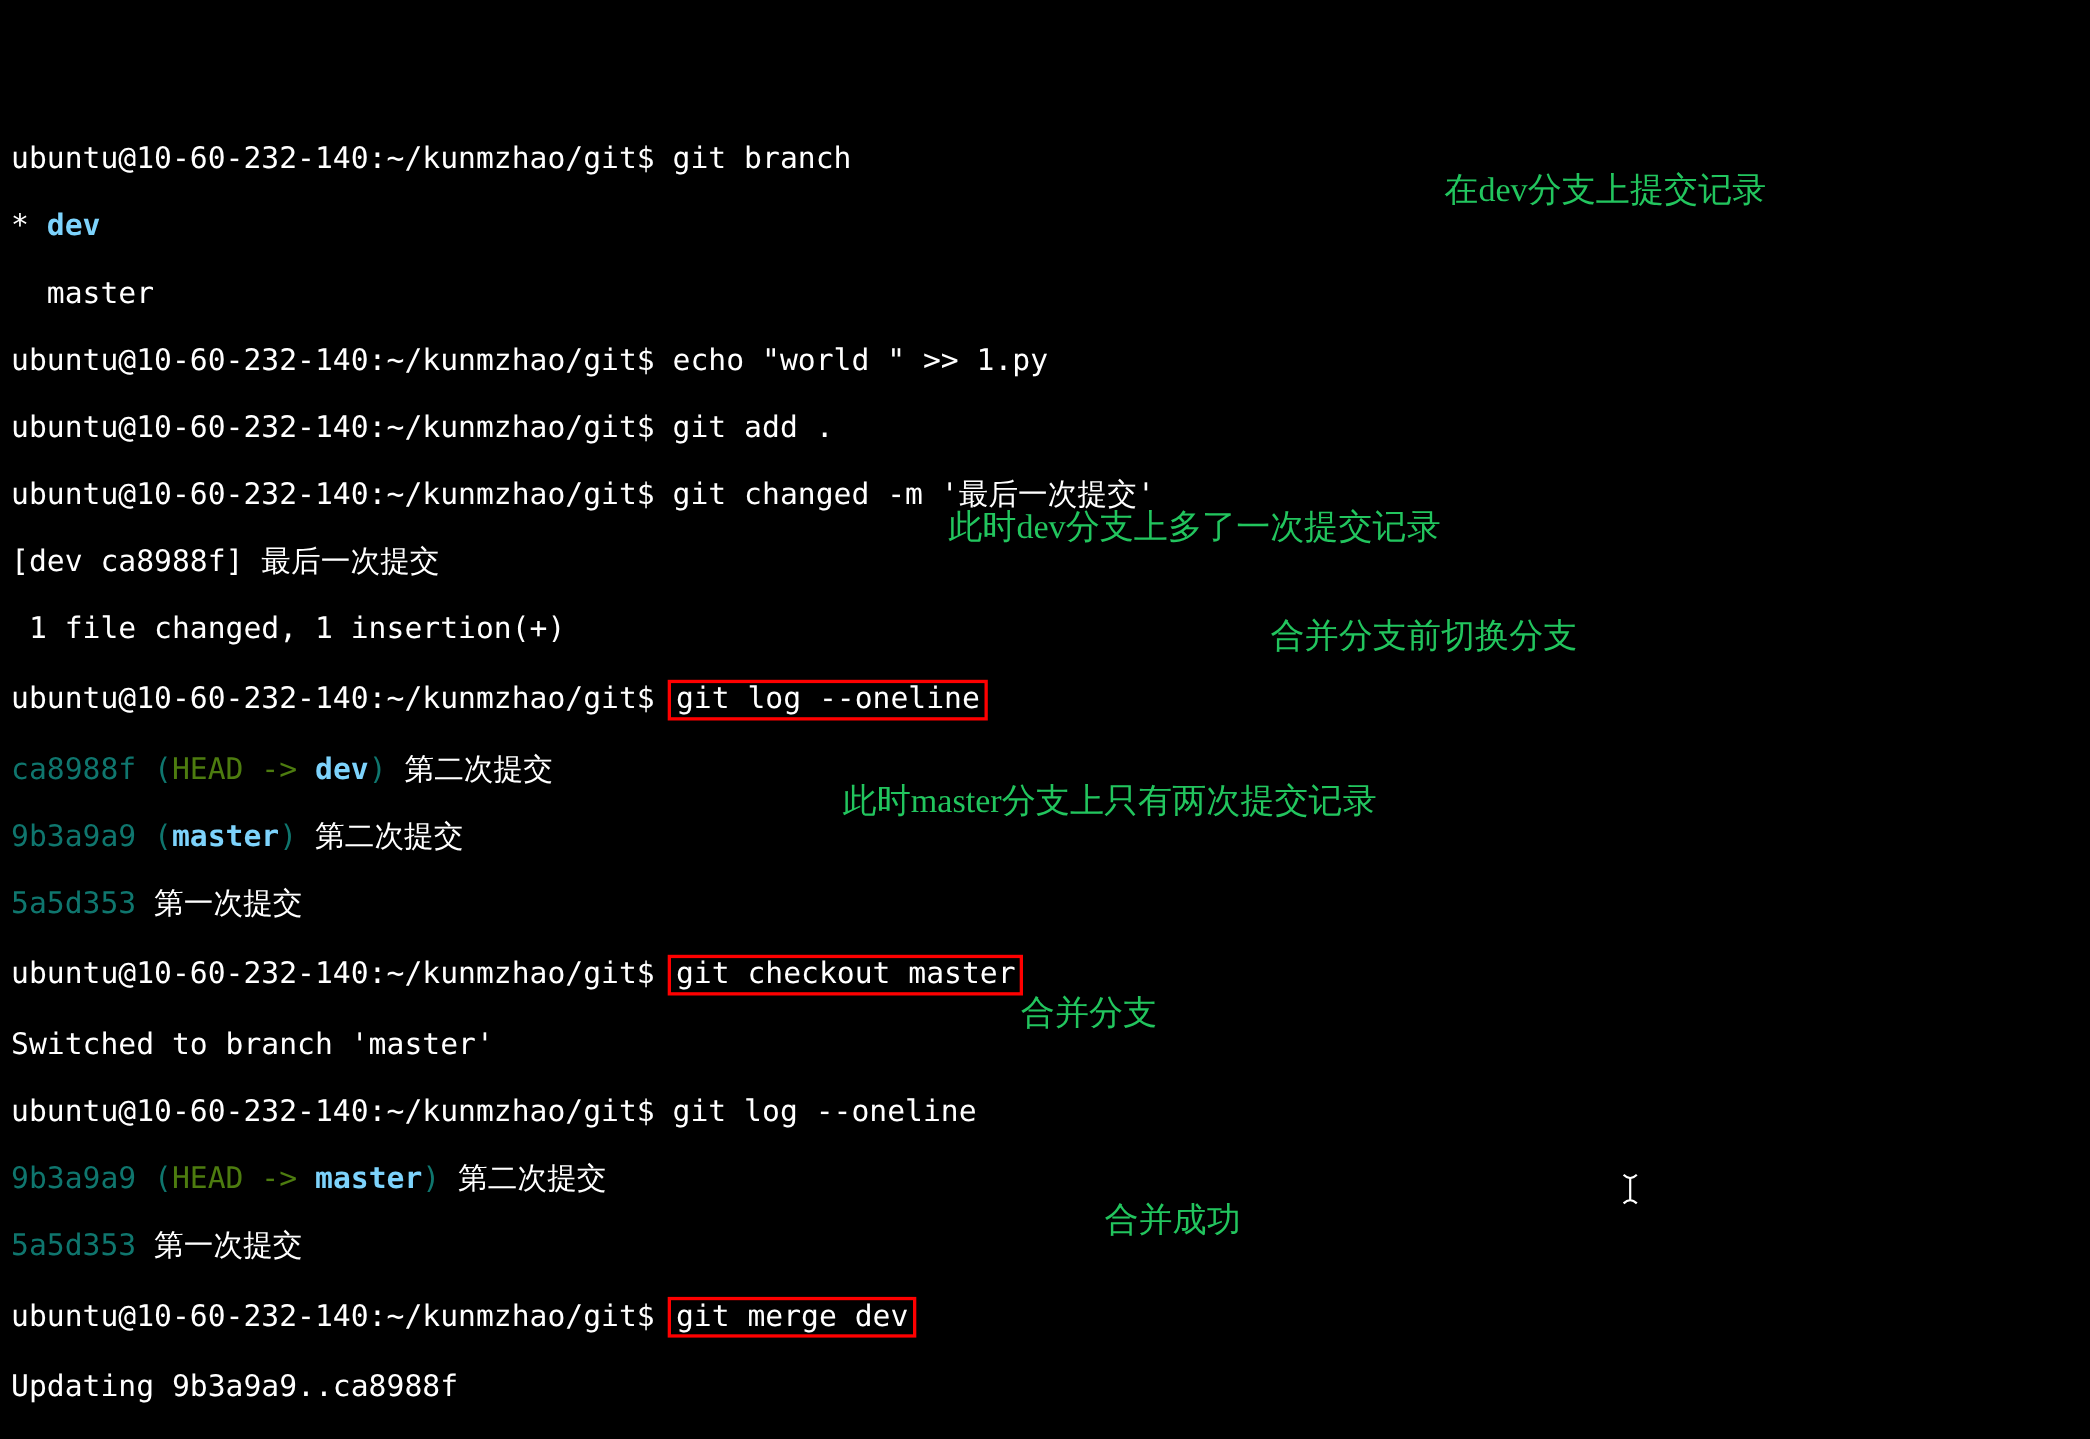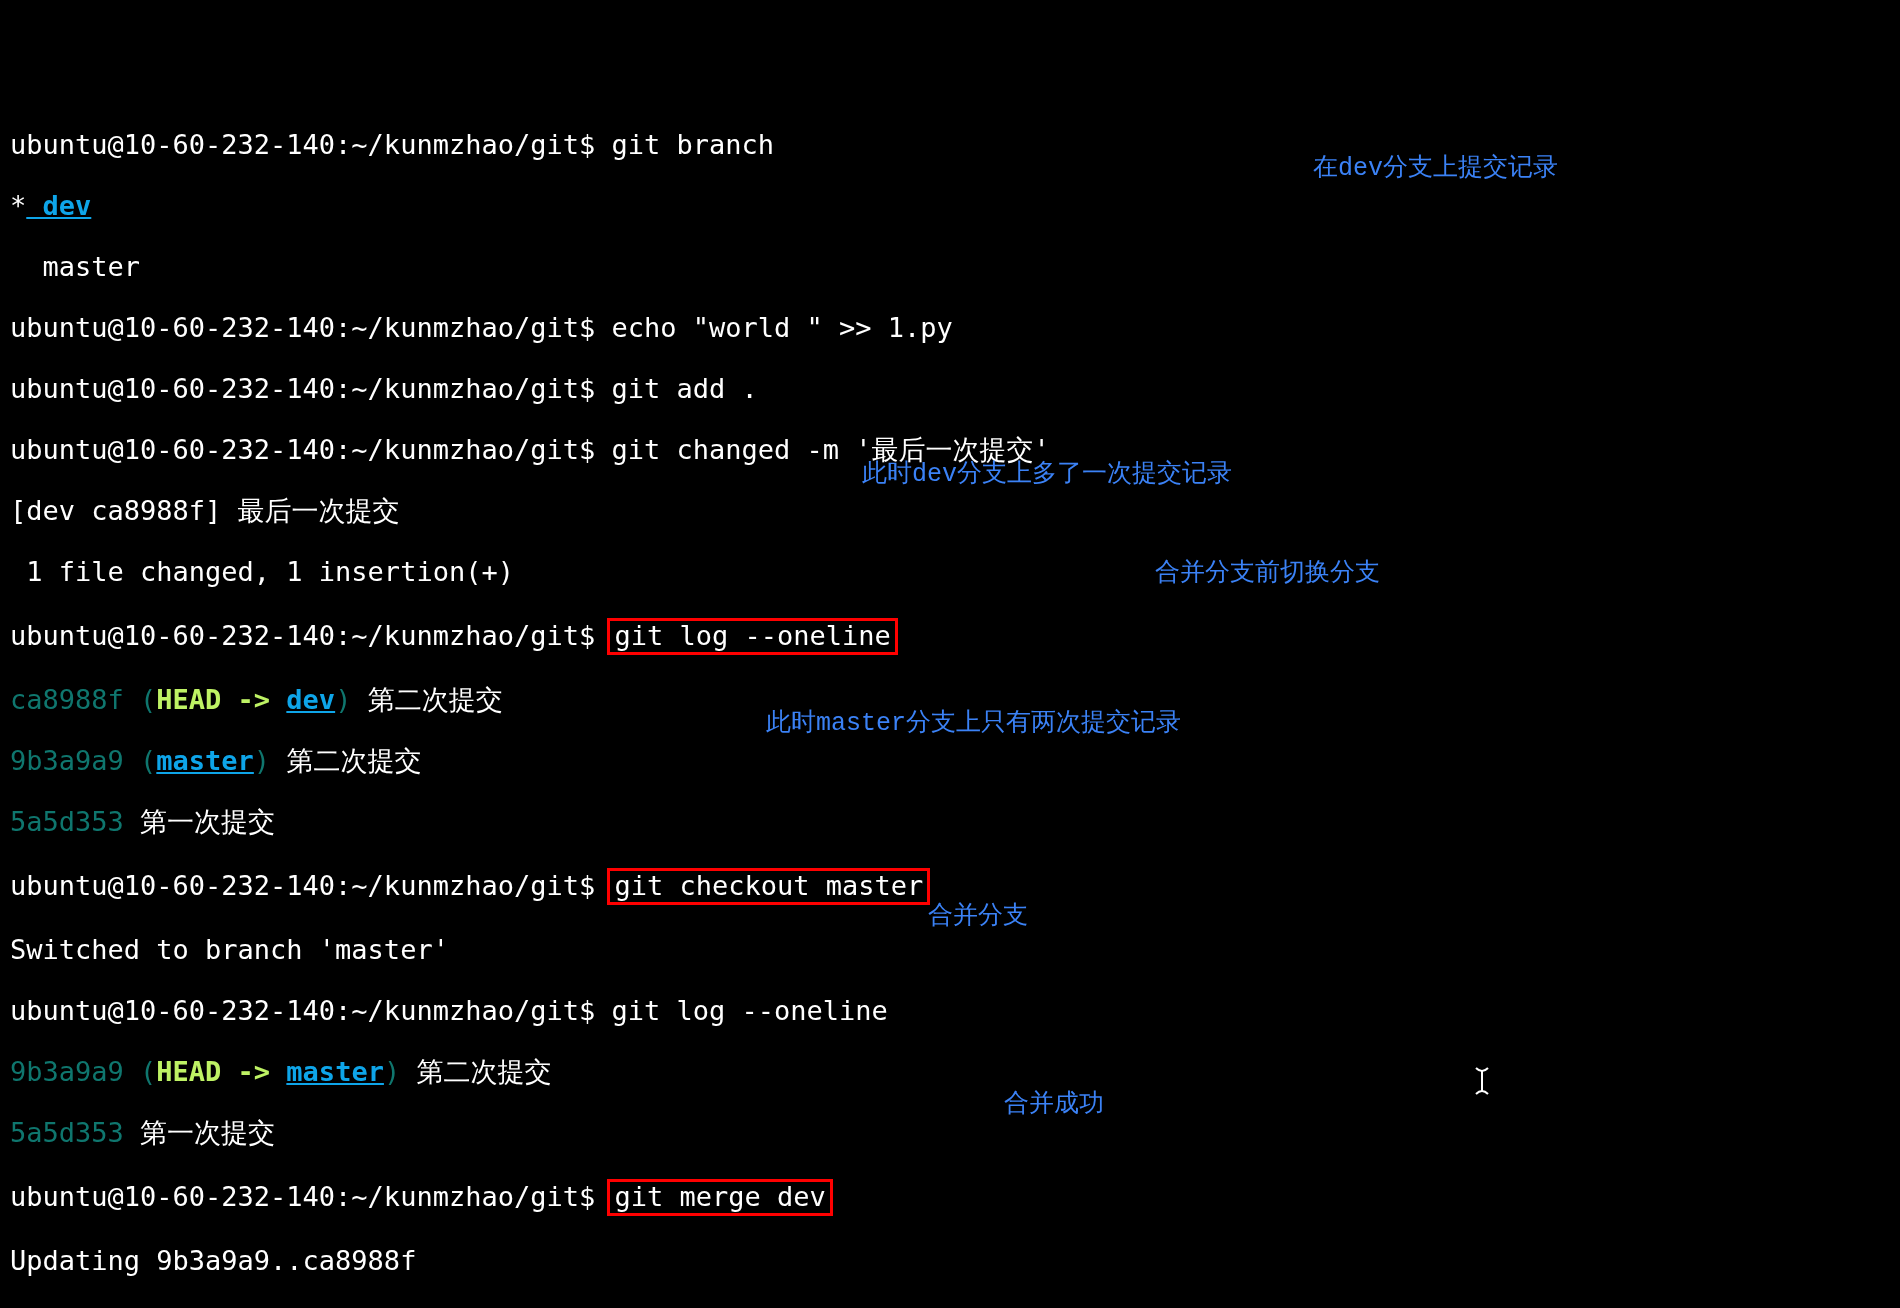--- a/index.html
+++ b/index.html
@@ -12,35 +12,35 @@
     line-height: 1.13;
     color: #fff;
     padding: 8px 10px;
     position: relative;
     white-space: pre;
     font-weight: 500;
   }
   .line { display: block; }
   .white { color: #ffffff; }
   .asterisk { color: #ffffff; }
-  .green { color: #0ea5e9; font-weight: bold; text-decoration: underline; }
+  .green { color: #7dd3fc; font-weight: bold; }
   .yellow { color: #0f766e; }
-  .cyan { color: #bef264; font-weight: bold; }
+  .cyan { color: #4d7c0f; font-weight: normal; }
   .box {
     border: 3px solid #ff0000;
     display: inline-block;
     padding: 0 4px;
     margin-left: -4px;
     line-height: 1.13;
   }
   .annot {
     position: absolute;
-    color: #3b82f6;
-    font-family: Liberation Mono, monospace;
-    font-size: 25px;
+    color: #22c55e;
+    font-family: Liberation Serif, serif;
+    font-size: 31px;
     white-space: nowrap;
     font-weight: normal;
   }
   .ibeam {
     position: absolute;
     color: #fff;
     font-size: 30px;
     font-family: monospace;
   }
 </style>

